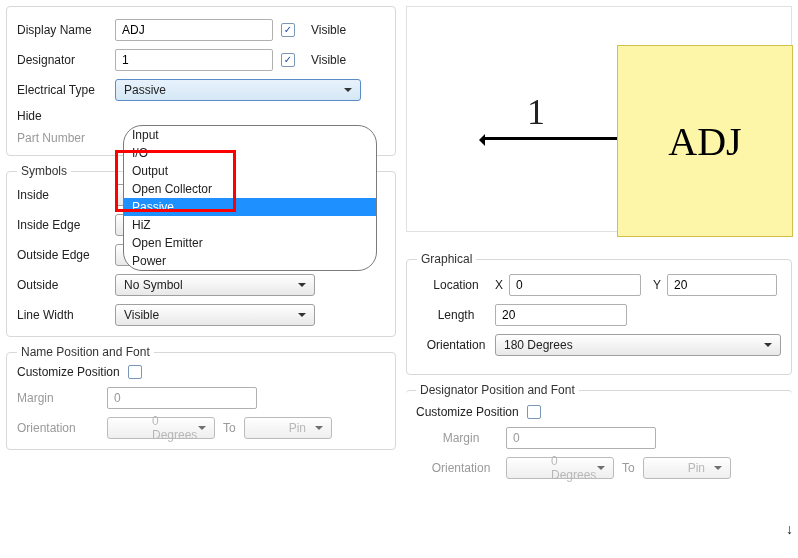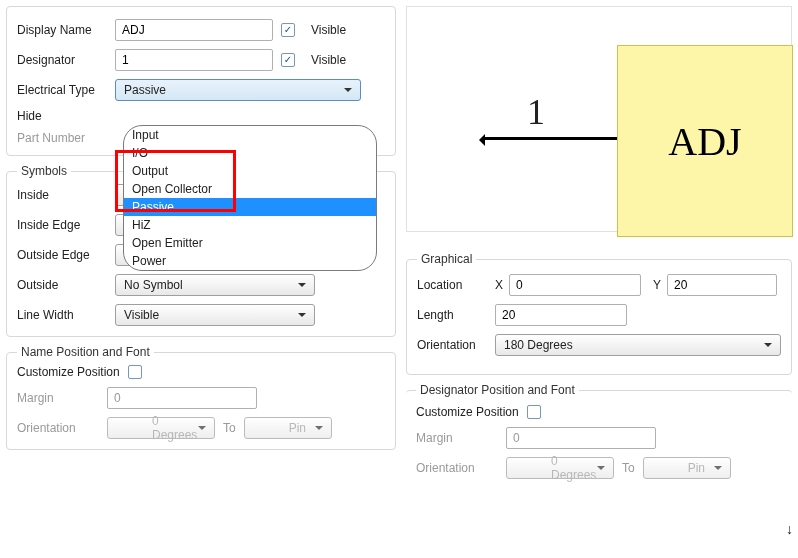--- a/index.html
+++ b/index.html
@@ -156,21 +156,21 @@
   .pin-designator {
     position: absolute;
     left: 120px; top: 84px;
     font-family: "Times New Roman", serif;
     font-size: 36px;
   }
 
   
   .graphical { position: absolute; left: 406px; top: 252px; width: 386px; }
   .graphical fieldset { border-top: 1px solid #d8d8d8; border-left:none;border-right:none;border-bottom:none; padding-top:8px; }
-  .graphical .row .lbl { width: 78px; }
+  .graphical .row .lbl { width: 78px; text-align: center; }
   .color-swatch {
     width: 78px; height: 18px; background: #000; border: 1px solid #000;
   }
 
   
   .dim-text { color:#9a9a9a;margin-left:36px; }
 
   .caret-mark {
     position:absolute;
     font-family: "Times New Roman", serif;

